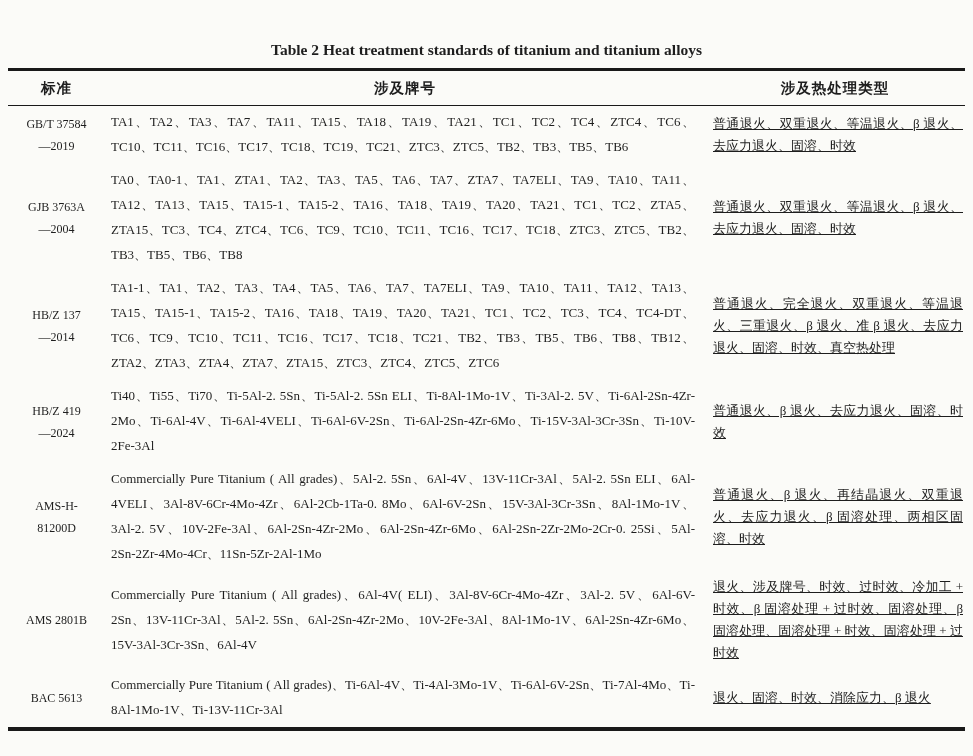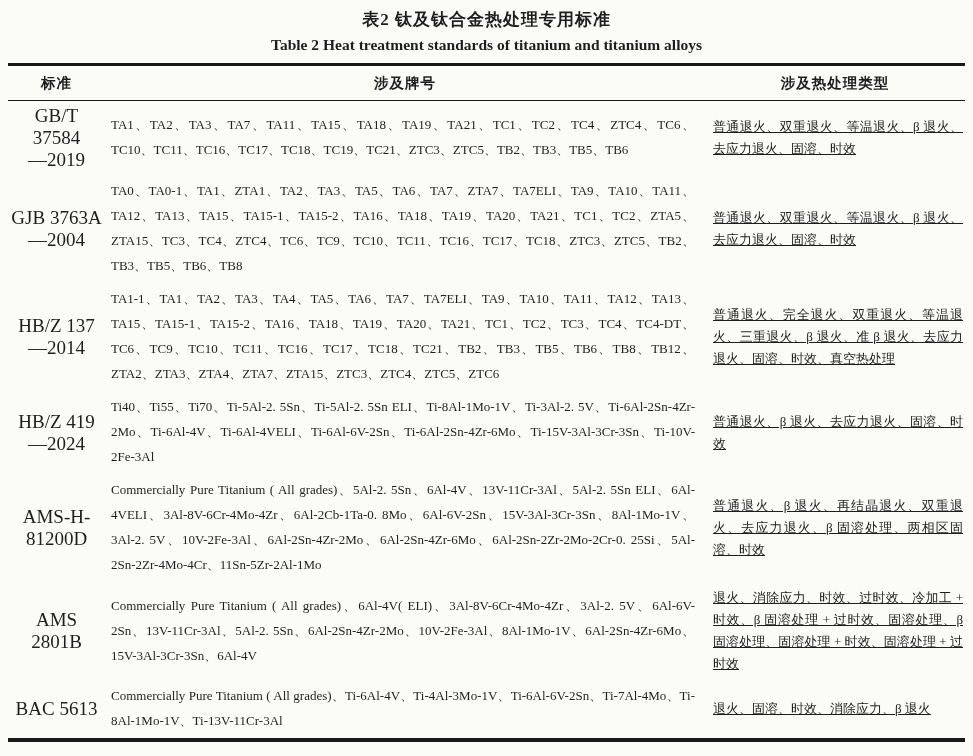--- a/index.html
+++ b/index.html
@@ -18,41 +18,42 @@
     font-weight: bold;
     font-size: 17px;
     padding-top: 8px;
     letter-spacing: 1px;
   }
   .title-en {
     text-align: center;
     font-weight: bold;
     font-size: 15.5px;
     padding-top: 5px;
+    margin-top: 36px;
   }
   table.data-table {
     width: 957px;
     margin: 9px auto 0 auto;
     border-collapse: collapse;
     table-layout: fixed;
     border-top: 3px solid #191919;
     border-bottom: 4px solid #191919;
   }
   thead th {
     font-weight: bold;
     font-size: 14.5px;
     padding: 8px 0 7px 0;
     border-bottom: 1.5px solid #191919;
     text-align: center;
     letter-spacing: 1px;
   }
   td { vertical-align: middle; }
   td.col-standard {
     text-align: center;
-    font-size: 19px;
+    font-size: 12px;
     padding: 4px 2px;
     line-height: 22px;
   }
   td.col-grades {
     font-size: 13px;
     text-align: justify;
     line-height: 25px;
     padding: 3px 10px 5px 6px;
     word-break: break-word;
   }
@@ -62,21 +63,20 @@
     line-height: 22px;
     padding: 5px 2px 5px 8px;
     word-break: break-word;
     text-decoration: underline;
   }
 </style>
 </head>
 <body>
 
 <div class="page">
-  <div class="title-cn">表2  钛及钛合金热处理专用标准</div>
   <div class="title-en">Table 2  Heat treatment standards of titanium and titanium alloys</div>
 
   <table class="data-table">
     <colgroup>
       <col style="width:97px">
       <col style="width:600px">
       <col style="width:260px">
     </colgroup>
     <thead>
       <tr>
@@ -124,21 +124,21 @@
             <div>81200D</div>
           </td>
           <td class="col-grades">Commercially Pure Titanium ( All grades)、5Al-2. 5Sn、6Al-4V、13V-11Cr-3Al、5Al-2. 5Sn ELI、6Al-4VELI、3Al-8V-6Cr-4Mo-4Zr、6Al-2Cb-1Ta-0. 8Mo、6Al-6V-2Sn、15V-3Al-3Cr-3Sn、8Al-1Mo-1V、3Al-2. 5V、10V-2Fe-3Al、6Al-2Sn-4Zr-2Mo、6Al-2Sn-4Zr-6Mo、6Al-2Sn-2Zr-2Mo-2Cr-0. 25Si、5Al-2Sn-2Zr-4Mo-4Cr、11Sn-5Zr-2Al-1Mo</td>
           <td class="col-treatments">普通退火、β 退火、再结晶退火、双重退火、去应力退火、β 固溶处理、两相区固溶、时效</td>
         </tr>
         <tr>
           <td class="col-standard">
             <div>AMS 2801B</div>
           </td>
           <td class="col-grades">Commercially Pure Titanium ( All grades)、6Al-4V( ELI)、3Al-8V-6Cr-4Mo-4Zr、3Al-2. 5V、6Al-6V-2Sn、13V-11Cr-3Al、5Al-2. 5Sn、6Al-2Sn-4Zr-2Mo、10V-2Fe-3Al、8Al-1Mo-1V、6Al-2Sn-4Zr-6Mo、15V-3Al-3Cr-3Sn、6Al-4V</td>
-          <td class="col-treatments">退火、消除应力、时效、过时效、冷加工 + 时效、β 固溶处理 + 过时效、固溶处理、β 固溶处理、固溶处理 + 时效、固溶处理 + 过时效</td>
+          <td class="col-treatments">退火、涉及牌号、时效、过时效、冷加工 + 时效、β 固溶处理 + 过时效、固溶处理、β 固溶处理、固溶处理 + 时效、固溶处理 + 过时效</td>
         </tr>
         <tr>
           <td class="col-standard">
             <div>BAC 5613</div>
           </td>
           <td class="col-grades">Commercially Pure Titanium ( All grades)、Ti-6Al-4V、Ti-4Al-3Mo-1V、Ti-6Al-6V-2Sn、Ti-7Al-4Mo、Ti-8Al-1Mo-1V、Ti-13V-11Cr-3Al</td>
           <td class="col-treatments">退火、固溶、时效、消除应力、β 退火</td>
         </tr>
       </tbody>
   </table>

